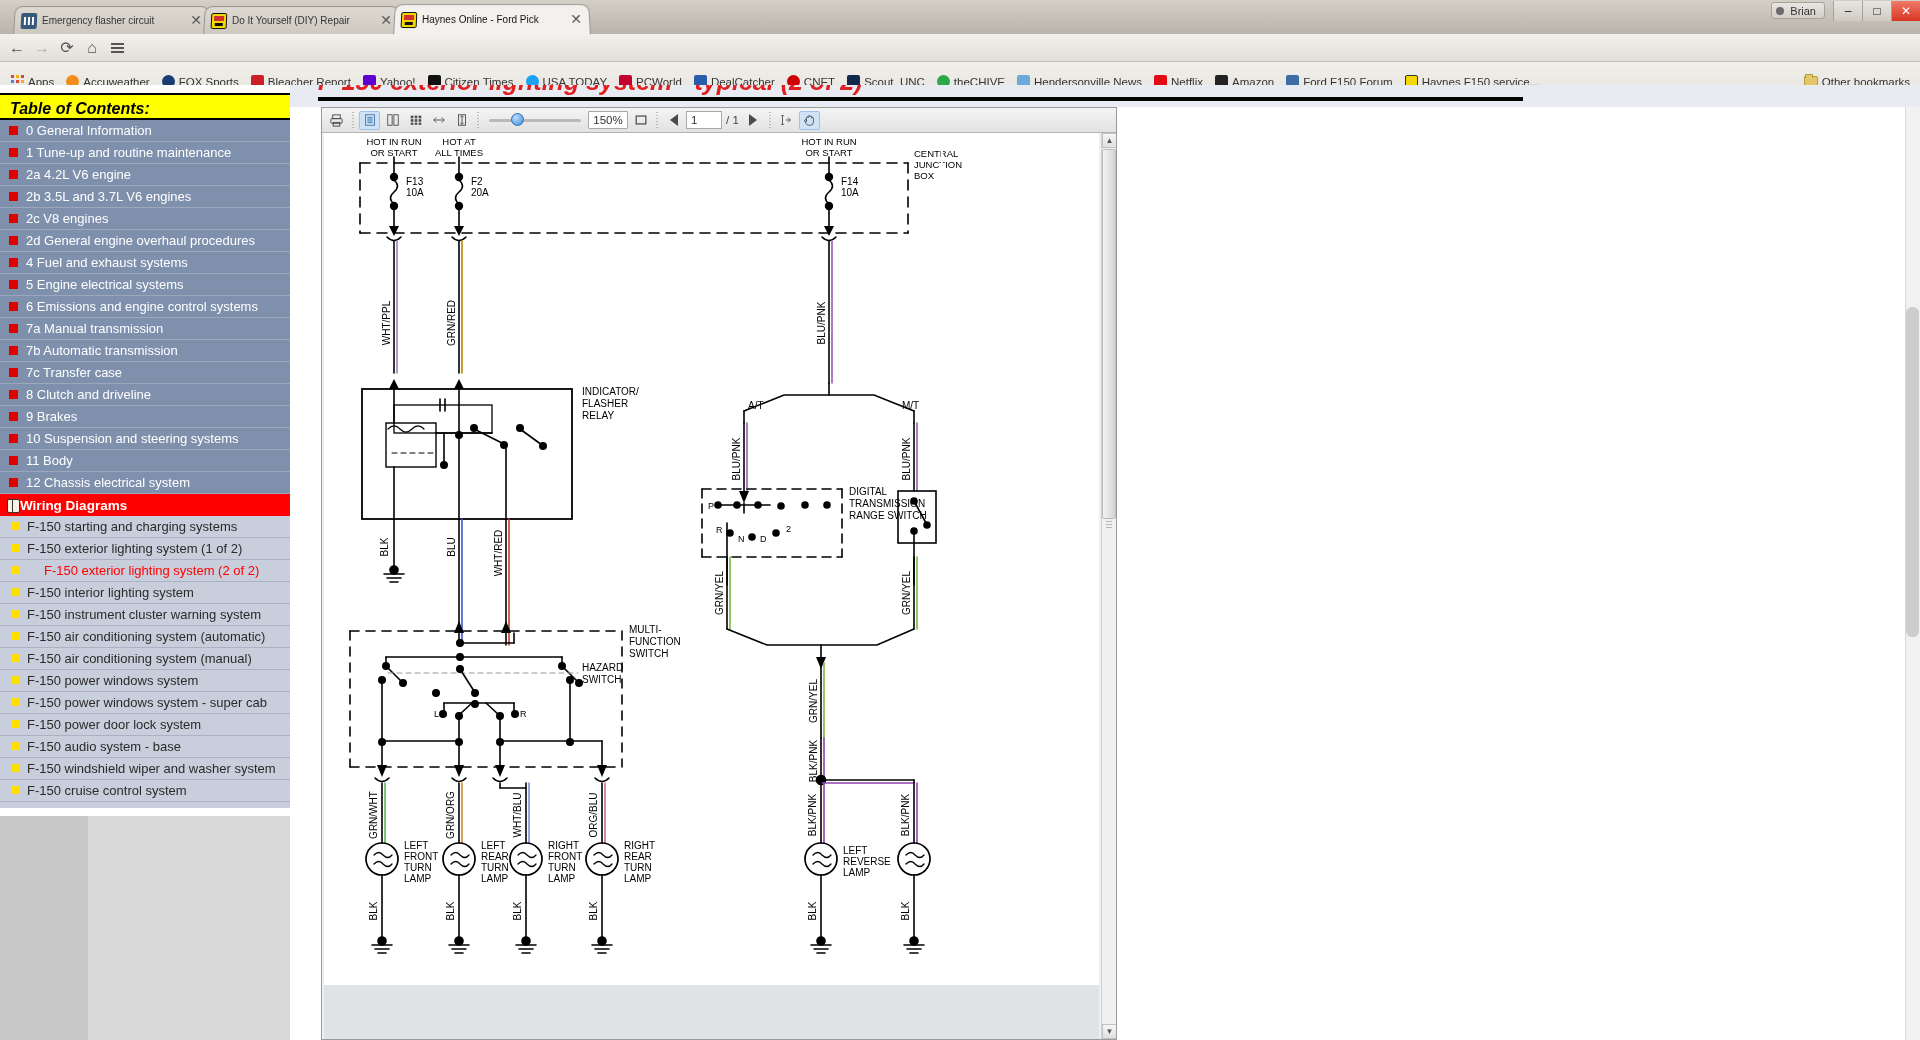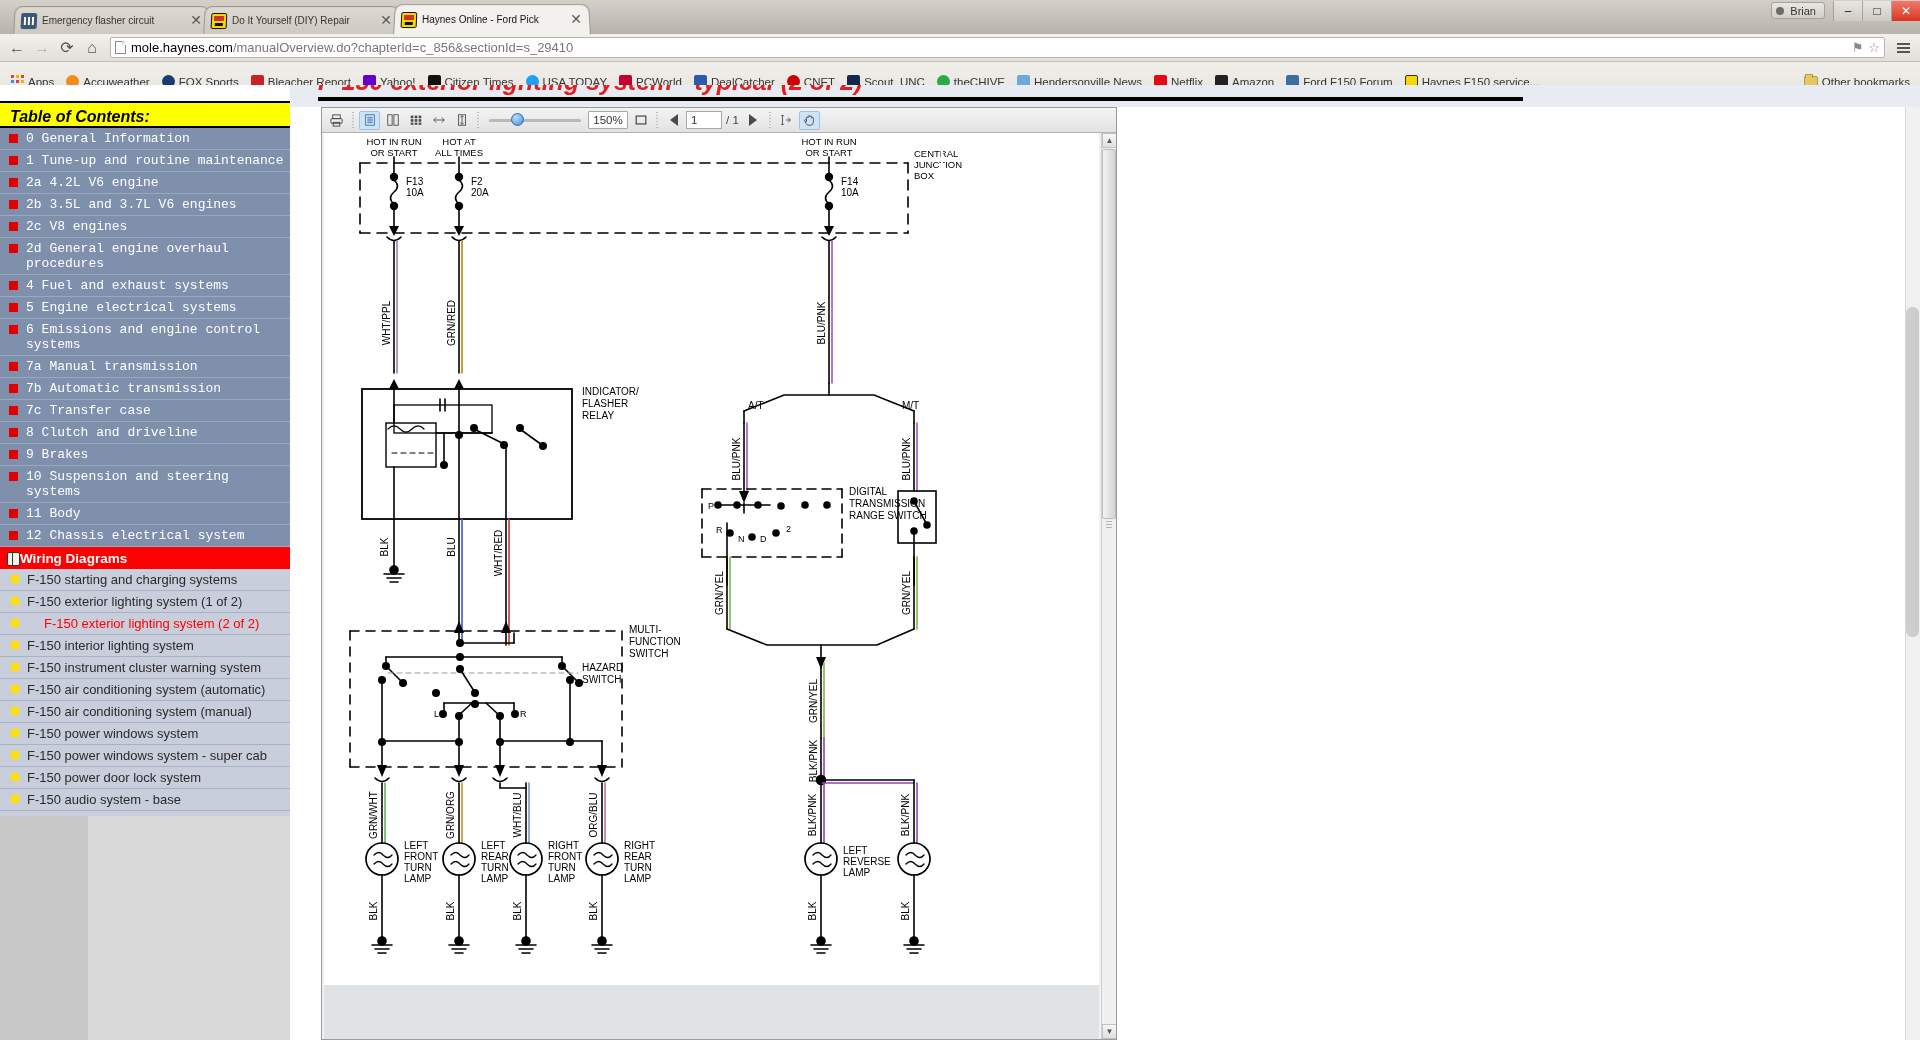--- a/index.html
+++ b/index.html
@@ -199,36 +199,36 @@
     top: 85px; left: 0;
     width: 1920px; height: 955px;
     background: #ffffff;
     overflow: hidden;
   }
   .page-inner { position: relative; width: 1920px; height: 955px; }
 
   
   .toc {
     position: absolute;
-    left: 0; top: 16px;
+    left: 0; top: 8px;
     width: 290px;
   }
   .toc-head {
     background: #ffff00;
     border-top: 2px solid #000;
     border-bottom: 2px solid #000;
     font-style: italic;
     font-weight: bold;
     font-size: 16px;
     color: #000;
     padding: 4px 10px;
     height: 27px;
     line-height: 19px;
   }
-  .toc-list { background: #7f90ad; font-family: Liberation Mono, monospace; }
+  .toc-list { background: #7f90ad; }
   .toc-item {
     display: flex;
     align-items: flex-start;
     gap: 8px;
     padding: 3px 6px 3px 9px;
     font-size: 13px;
     color: #ffffff;
     border-bottom: 1px solid #9aa7bd;
     line-height: 15px;
     cursor: pointer;
@@ -444,29 +444,20 @@
       <div class="win-btn">□</div>
       <div class="win-btn close">✕</div>
     </div>
   </div>
 
   <div class="navbar">
     <div class="nav-icon">←</div>
     <div class="nav-icon disabled">→</div>
     <div class="nav-icon">⟳</div>
     <div class="nav-icon">⌂</div>
-    <div class="omnibox">
-      <span class="page-doc-icon"></span>
-      <span class="url-host">mole.haynes.com</span>
-        <span class="url-rest">/manualOverview.do?chapterId=c_856&amp;sectionId=s_29410</span>
-      <span class="omni-right">
-        <span class="omni-icon">⚑</span>
-        <span class="omni-icon star">☆</span>
-      </span>
-    </div>
     <div class="menu-btn">
         <i></i>
         <i></i>
         <i></i>
       </div>
   </div>
 
   <div class="bookmarks">
     <div class="bm">
       <span class="apps-grid">

